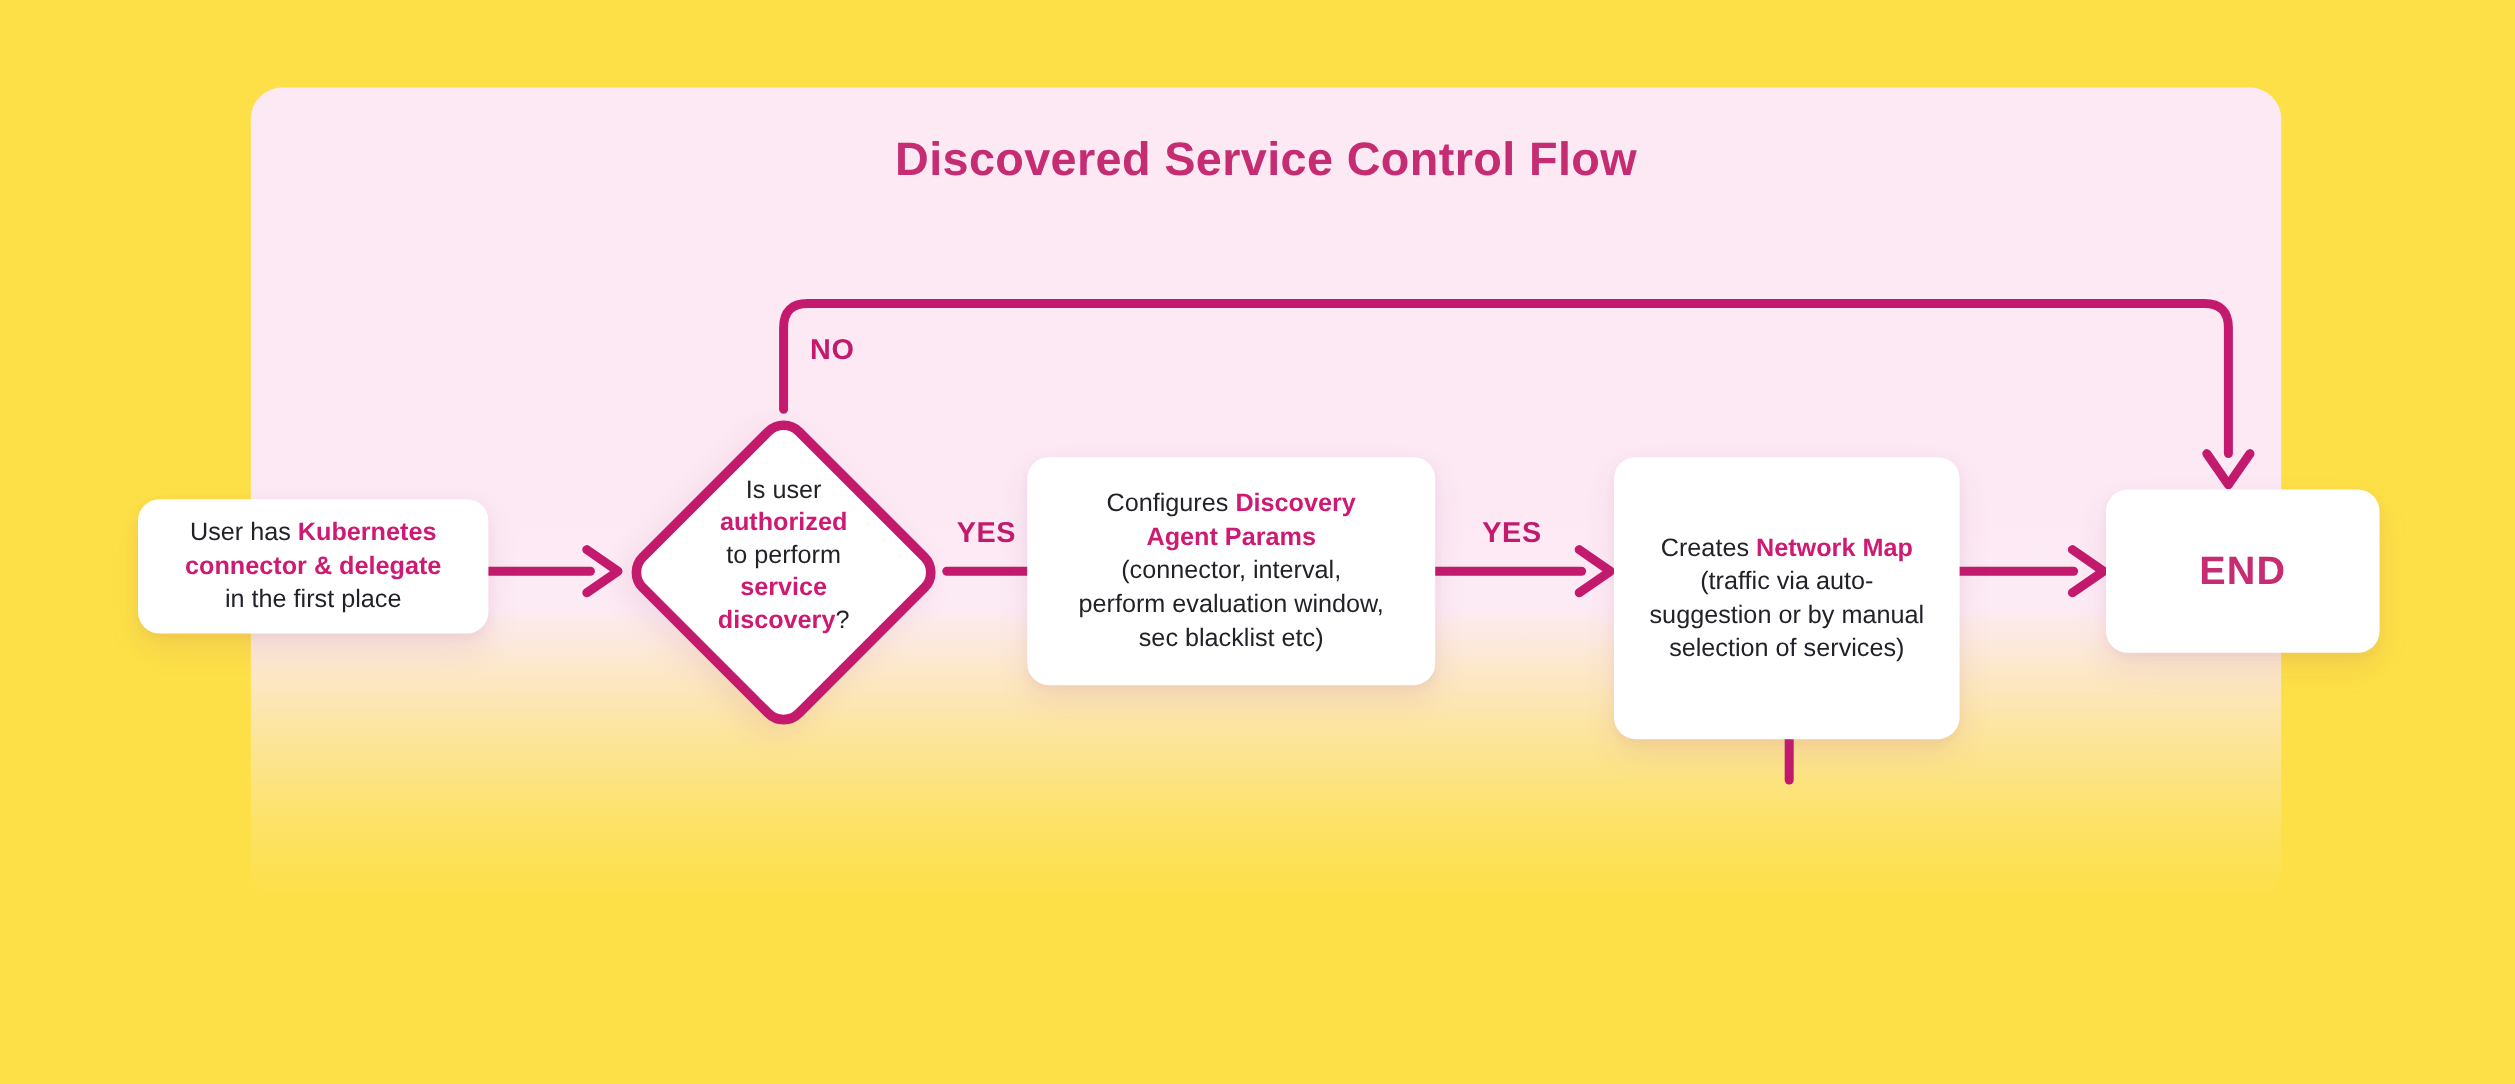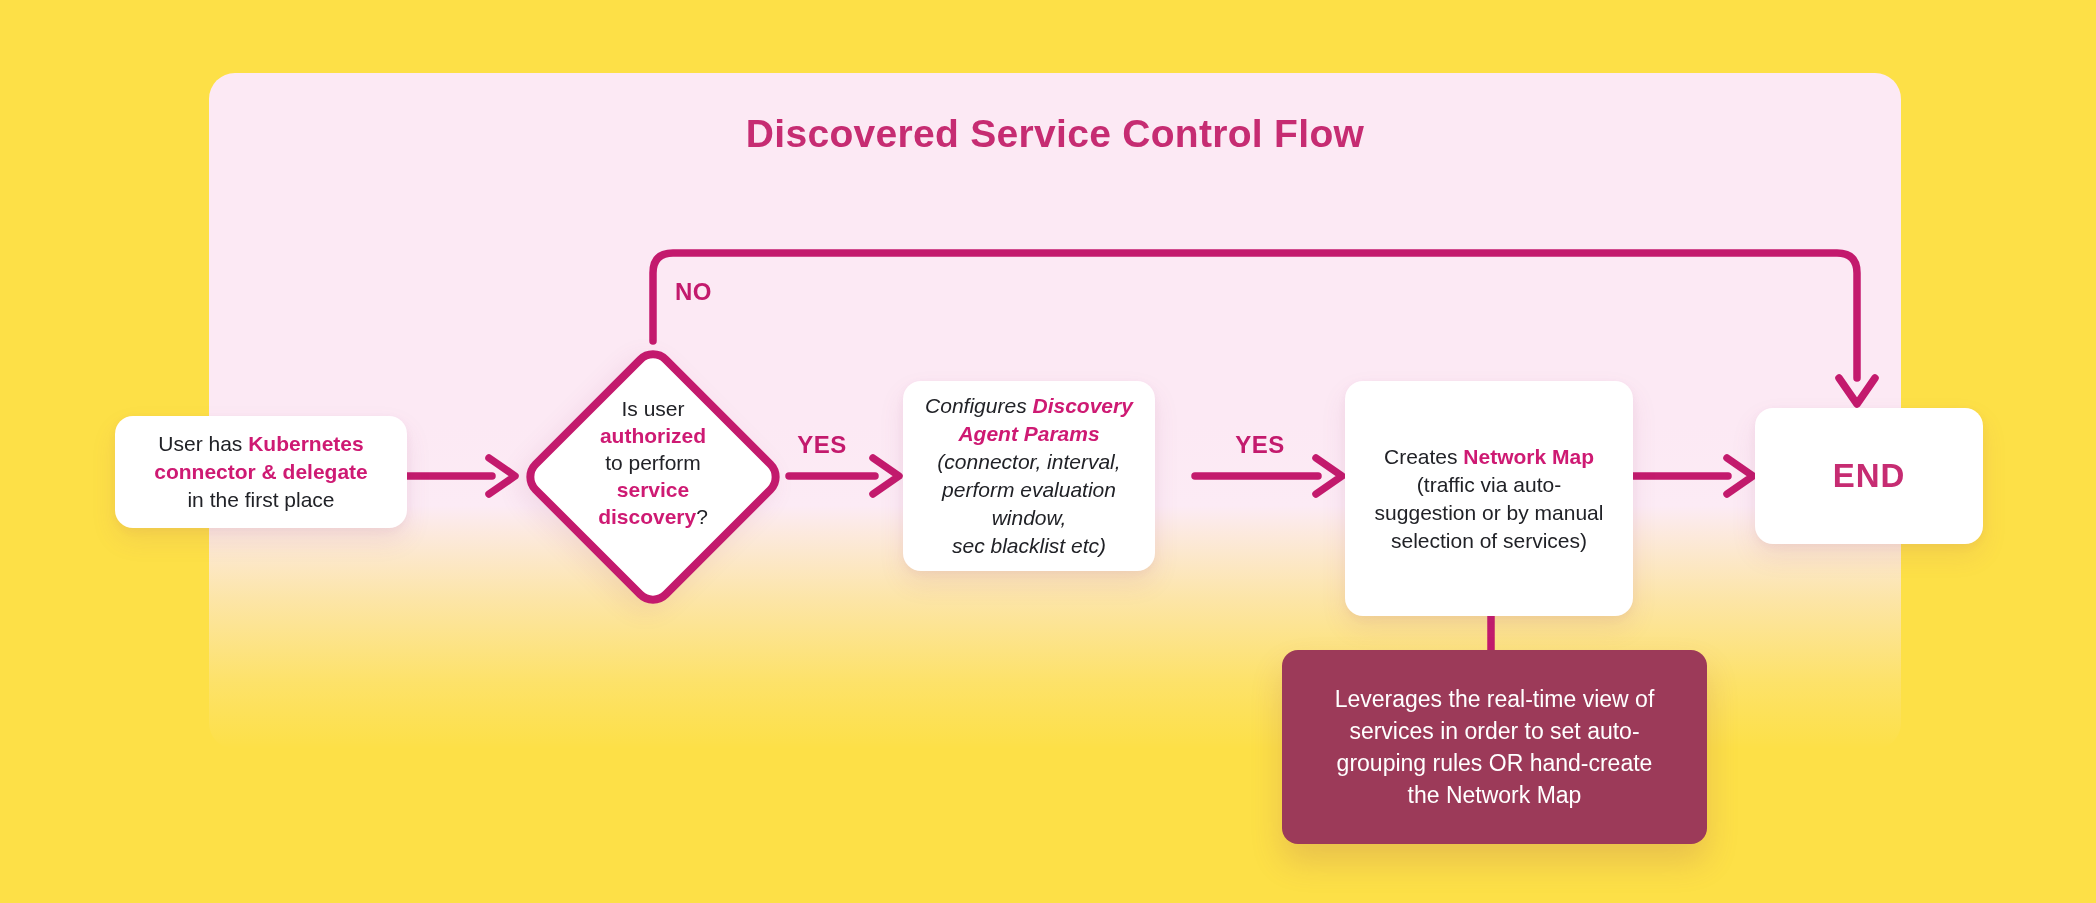--- a/index.html
+++ b/index.html
@@ -25,21 +25,21 @@
 
   .node{
     position:absolute;background:#ffffff;border-radius:18px;
     box-shadow:0 12px 26px rgba(160,70,115,0.10),0 3px 8px rgba(160,70,115,0.06);
     display:flex;align-items:center;justify-content:center;
     text-align:center;color:#212227;font-size:21px;line-height:28px;
   }
   .hl{color:#ce1a73;font-weight:700;}
 
   .node-start{left:115px;top:416px;width:292px;height:112px;justify-content:center;}
-  .node-configure{left:903px;top:381px;width:252px;height:190px;font-style:italic;}
+  .node-configure{left:856px;top:381px;width:340px;height:190px;}
   .node-create{left:1345px;top:381px;width:288px;height:235px;}
   .node-end{left:1755px;top:408px;width:228px;height:136px;}
   .end-label{font-size:33px;font-weight:700;letter-spacing:1px;color:#c62c72;}
 
   .diamond{
     position:absolute;left:557px;top:381px;width:192px;height:192px;
     box-sizing:border-box;background:#ffffff;border:8px solid #c31a6d;
     border-radius:22px;transform:rotate(45deg);
     box-shadow:0 10px 24px rgba(160,70,115,0.10);
   }
@@ -134,22 +134,14 @@
       <span>(traffic via auto-</span><br>
       <span>suggestion or by manual</span><br>
       <span>selection of services)</span>
     </div>
   </div>
 
   <div class="node node-end">
     <span class="end-label">END</span>
   </div>
 
-  <div class="node-note">
-    <div>
-      <span>Leverages the real-time view of</span><br>
-      <span>services in order to set auto-</span><br>
-      <span>grouping rules OR hand-create</span><br>
-      <span>the Network Map</span>
-    </div>
-  </div>
 
 </div>
 
 </body></html>

